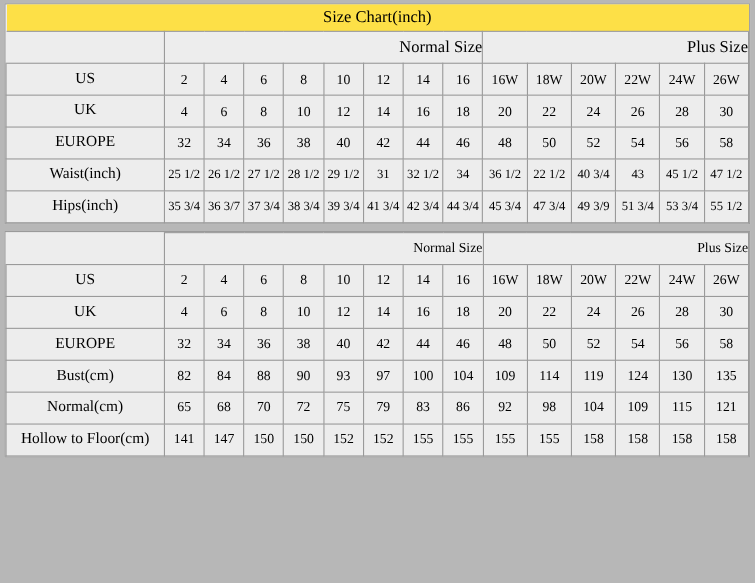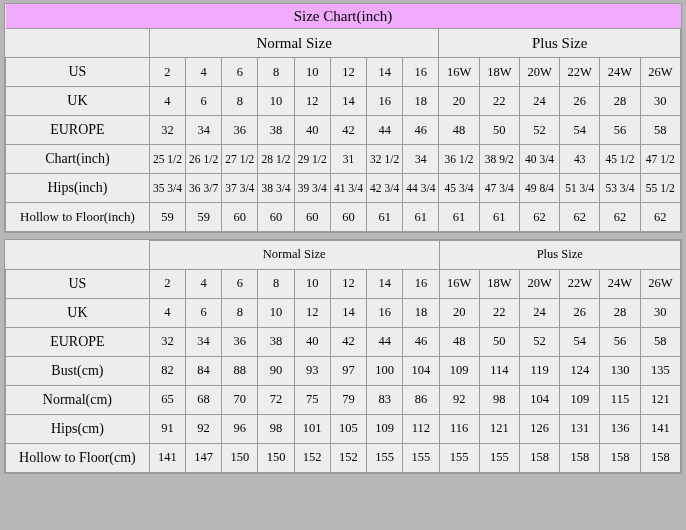--- a/index.html
+++ b/index.html
@@ -36,26 +36,27 @@
     height: 28px;
     background: #ededed;
     white-space: nowrap;
     overflow: hidden;
   }
   .title-cell {
     font-size: 15px;
     height: 24px;
     border: none;
     border-bottom: 1px solid #9a9a9a;
-    background: #f0abfc;
+    background: #fde047;
     margin-top: 12px;
   }
   .group-cell {
     font-size: 15px;
     height: 24px;
+    text-align: right;
   }
   .rowlabel {
     font-size: 14px;
   }
   .rowlabel.small {
     font-size: 13px;
   }
   .blank-corner {
     border-left: none;
     border-top: none;
@@ -129,69 +130,52 @@
         <td class="num">44</td>
         <td class="num">46</td>
         <td class="num">48</td>
         <td class="num">50</td>
         <td class="num">52</td>
         <td class="num">54</td>
         <td class="num">56</td>
         <td class="num">58</td>
       </tr>
       <tr>
-        <td class="rowlabel">Chart(inch)</td>
+        <td class="rowlabel">Waist(inch)</td>
         <td class="num tight">25 1/2</td>
         <td class="num tight">26 1/2</td>
         <td class="num tight">27 1/2</td>
         <td class="num tight">28 1/2</td>
         <td class="num tight">29 1/2</td>
         <td class="num tight">31</td>
         <td class="num tight">32 1/2</td>
         <td class="num tight">34</td>
         <td class="num tight">36 1/2</td>
-        <td class="num tight">38 9/2</td>
+        <td class="num tight">22 1/2</td>
         <td class="num tight">40 3/4</td>
         <td class="num tight">43</td>
         <td class="num tight">45 1/2</td>
         <td class="num tight">47 1/2</td>
       </tr>
       <tr>
         <td class="rowlabel">Hips(inch)</td>
         <td class="num tight">35 3/4</td>
         <td class="num tight">36 3/7</td>
         <td class="num tight">37 3/4</td>
         <td class="num tight">38 3/4</td>
         <td class="num tight">39 3/4</td>
         <td class="num tight">41 3/4</td>
         <td class="num tight">42 3/4</td>
         <td class="num tight">44 3/4</td>
         <td class="num tight">45 3/4</td>
         <td class="num tight">47 3/4</td>
-        <td class="num tight">49 8/4</td>
+        <td class="num tight">49 3/9</td>
         <td class="num tight">51 3/4</td>
         <td class="num tight">53 3/4</td>
         <td class="num tight">55 1/2</td>
-      </tr>
-      <tr>
-        <td class="rowlabel small">Hollow to Floor(inch)</td>
-        <td class="num">59</td>
-        <td class="num">59</td>
-        <td class="num">60</td>
-        <td class="num">60</td>
-        <td class="num">60</td>
-        <td class="num">60</td>
-        <td class="num">61</td>
-        <td class="num">61</td>
-        <td class="num">61</td>
-        <td class="num">61</td>
-        <td class="num">62</td>
-        <td class="num">62</td>
-        <td class="num">62</td>
-        <td class="num">62</td>
       </tr>
     </tbody>
   </table>
 </div>
 
 <div class="chart-block cm" id="chart-cm">
   <table>
     <colgroup>
       <col style="width:143px">
       <col span="8" style="width:36px">
@@ -282,37 +266,20 @@
         <td class="num">83</td>
         <td class="num">86</td>
         <td class="num">92</td>
         <td class="num">98</td>
         <td class="num">104</td>
         <td class="num">109</td>
         <td class="num">115</td>
         <td class="num">121</td>
       </tr>
       <tr>
-        <td class="rowlabel">Hips(cm)</td>
-        <td class="num">91</td>
-        <td class="num">92</td>
-        <td class="num">96</td>
-        <td class="num">98</td>
-        <td class="num">101</td>
-        <td class="num">105</td>
-        <td class="num">109</td>
-        <td class="num">112</td>
-        <td class="num">116</td>
-        <td class="num">121</td>
-        <td class="num">126</td>
-        <td class="num">131</td>
-        <td class="num">136</td>
-        <td class="num">141</td>
-      </tr>
-      <tr>
         <td class="rowlabel small">Hollow to Floor(cm)</td>
         <td class="num">141</td>
         <td class="num">147</td>
         <td class="num">150</td>
         <td class="num">150</td>
         <td class="num">152</td>
         <td class="num">152</td>
         <td class="num">155</td>
         <td class="num">155</td>
         <td class="num">155</td>

